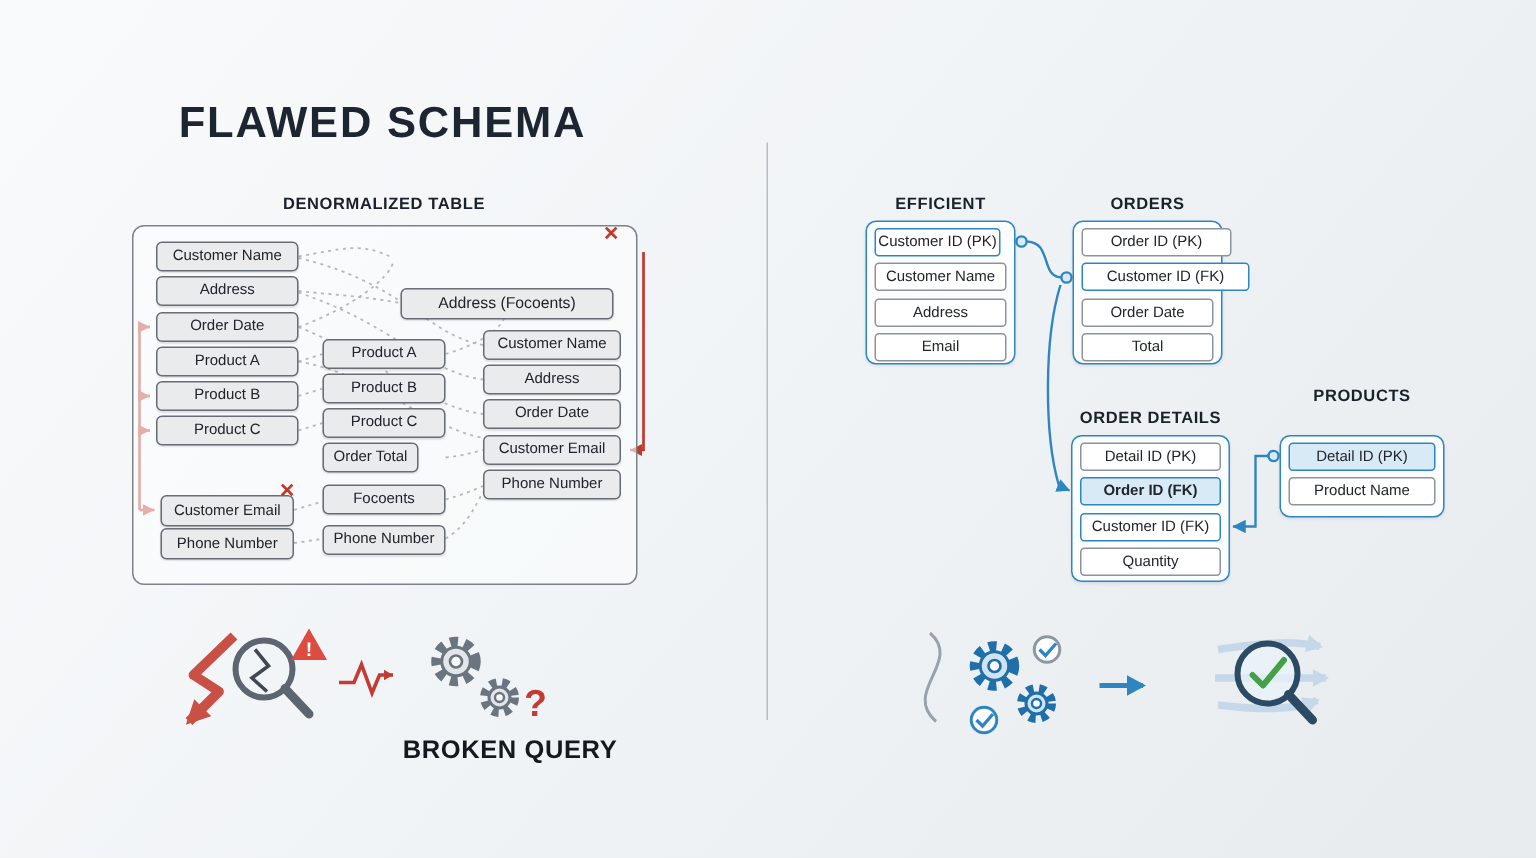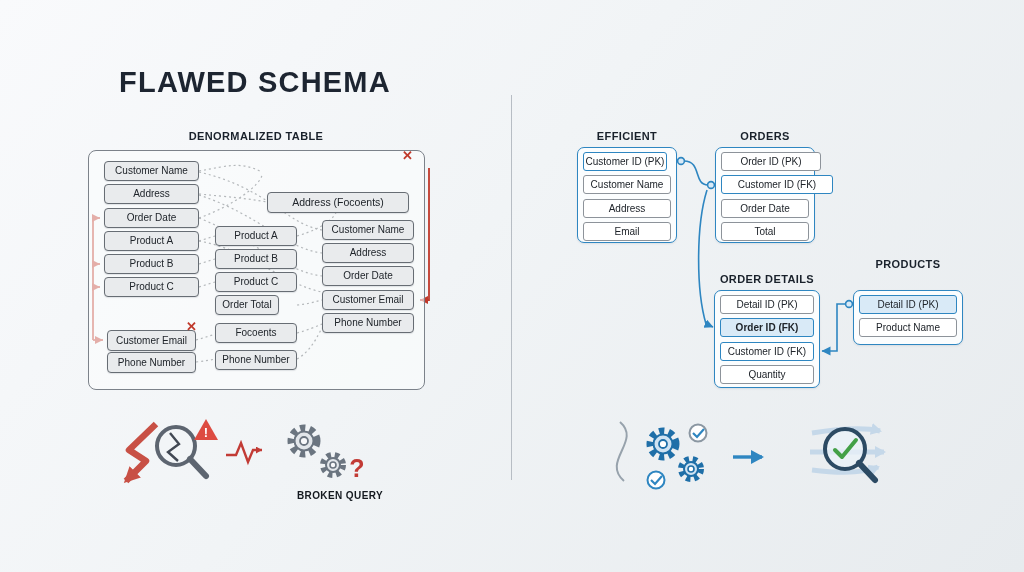--- a/index.html
+++ b/index.html
@@ -18,21 +18,21 @@
           background:#fbfdfe; box-shadow:0 1px 2px rgba(40,60,90,.10); }
   .field { position:absolute; height:20px; line-height:18px; font-size:10px;
            text-align:center; color:#20252b; background:#e9ebed;
            border:1px solid #676d74; border-radius:4px; white-space:nowrap; overflow:hidden;
            box-shadow:0 1px 1px rgba(50,60,70,.12); }
   .field.white { background:#ffffff; border-color:#8d939a; height:19px; line-height:17px;
                  border-radius:3px; box-shadow:none; }
   .field.pk { border:1.4px solid #2e86c1; }
   .field.pkfill { border:1.4px solid #2e86c1; background:#d9eaf7; }
   .xmark { position:absolute; color:#c0392b; font-size:13px; font-weight:700; line-height:13px; }
-  .caption { position:absolute; text-align:center; font-size:10px; font-weight:700;
+  .caption { position:absolute; text-align:center; font-size:17px; font-weight:700;
              letter-spacing:.4px; color:#14191f; }
   svg.overlay { position:absolute; left:0; top:0; pointer-events:none; }
 </style>
 </head>
 <body>
 
 <div class="stage">
 
   <svg class="overlay" width="1024" height="572" viewBox="0 0 1024 572">
     <defs>

